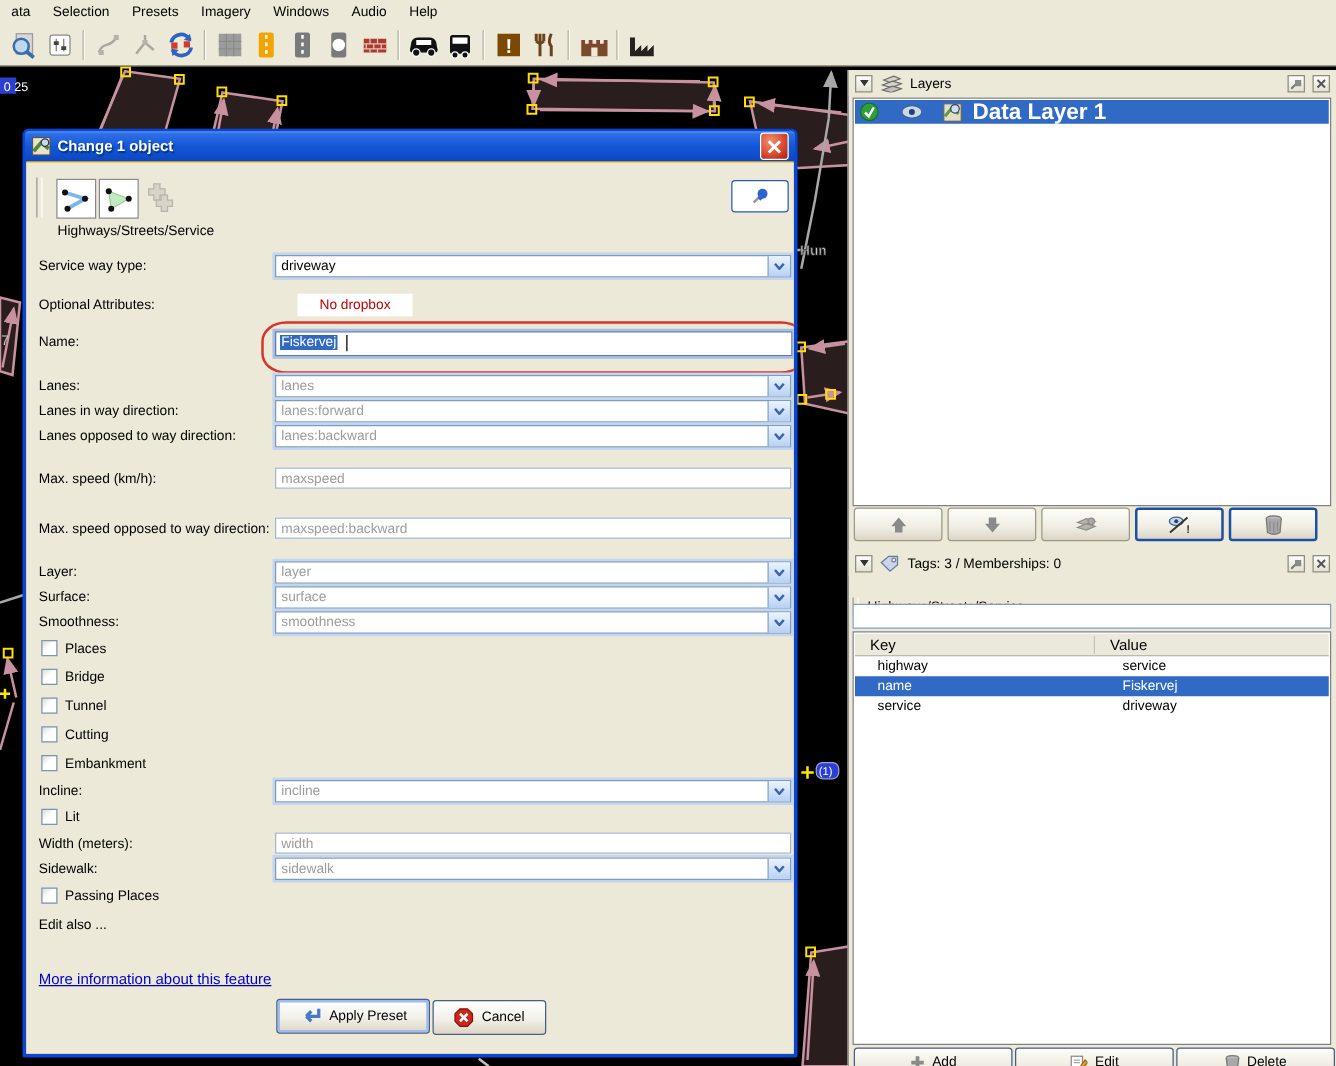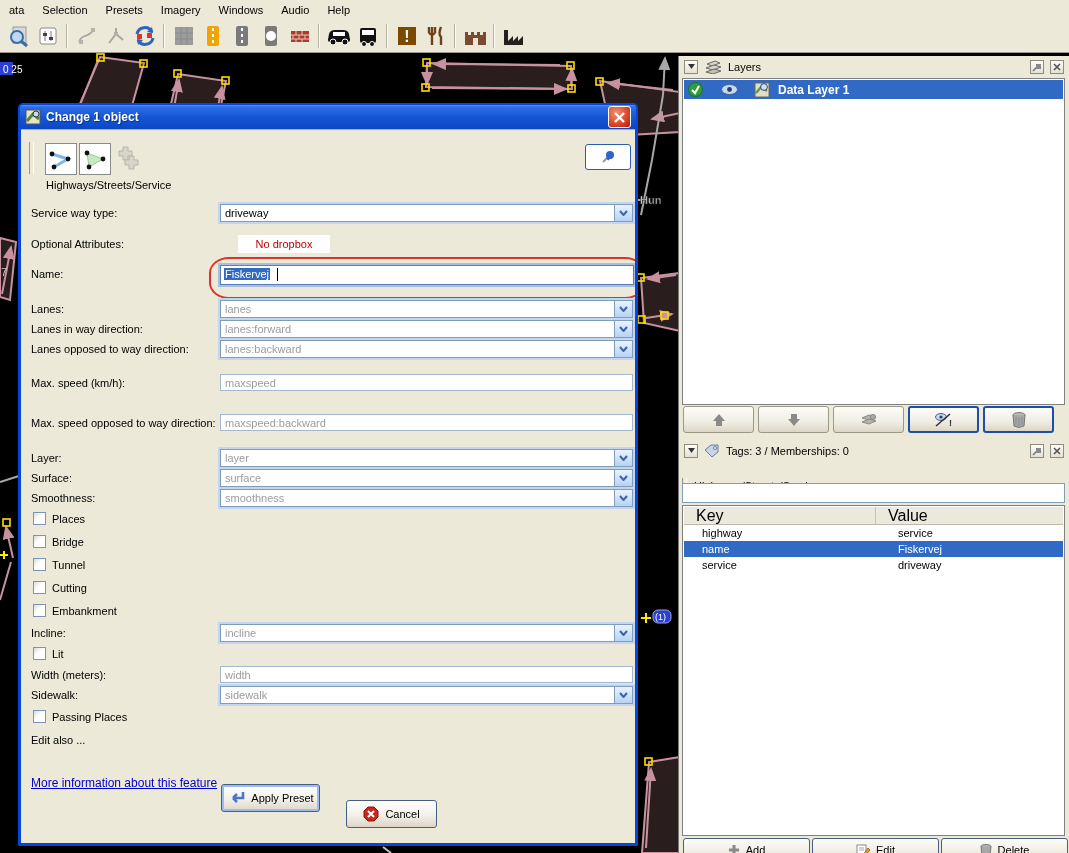--- a/index.html
+++ b/index.html
@@ -66,27 +66,27 @@
 
   
   #right-col{left:678px;top:56px;width:391px;height:797px;background:#ECE9D8;border-left:1px solid #7a7a7a;z-index:10;box-sizing:border-box}
   .pnl-header{position:absolute;left:0;right:0;height:21px;background:#ECE9D8;display:flex;align-items:center;gap:6px;padding:0 5px}
   .pnl-title{font-size:11px;color:#000;white-space:nowrap}
   .mini{width:14px;height:14px;border:1px solid #8F8C7F;background:linear-gradient(180deg,#FDFDFB,#E4E1D2);
         display:flex;align-items:center;justify-content:center;box-sizing:border-box}
   .sunken{background:#fff;border:1px solid #808080;box-sizing:border-box}
 
   #layer-row-sel{position:absolute;left:1px;right:1px;top:1px;height:19px;background:#316AC5;display:flex;align-items:center;gap:8px;padding-left:4px}
-  #layer-row-sel .lname{color:#fff;font-weight:bold;font-size:12px}
+  #layer-row-sel .lname{color:#fff;font-weight:bold;font-size:18px}
 
   .pbtn{position:absolute;height:27px;background:linear-gradient(180deg,#FDFCF8,#EFEDE3 60%,#DCD5C6);
         border:1px solid #9B9885;border-radius:3px;display:flex;align-items:center;justify-content:center;box-sizing:border-box}
   .pbtn.bluebrd{border:2px solid #1D4FA4}
 
-  .tag-hdr-cell{font-size:16px;color:#000}
+  .tag-hdr-cell{font-size:12px;color:#000}
   .tagrow{position:absolute;left:1px;right:1px;height:16px;font-size:11px;display:flex;align-items:center}
   .tagrow .k{width:192px;padding-left:18px;border-right:1px solid transparent;white-space:nowrap;overflow:hidden}
   .tagrow .v{flex:1;padding-left:3px;white-space:nowrap;overflow:hidden}
   .tagrow.sel{background:#316AC5;color:#fff}
 
   .botbtn{position:absolute;top:782px;height:24px;width:127px;background:linear-gradient(180deg,#FDFCF8,#EFEDE3 60%,#DCD5C6);
         border:1px solid #4A5E84;border-radius:3px;display:flex;align-items:center;justify-content:center;gap:6px;font-size:11px;box-sizing:border-box}
 </style>
 </head>
 <body>
@@ -524,21 +524,21 @@
 
       <label class="cb" style="left:12px;top:580px">
         <span class="cbbox"></span>
         <span>Passing Places</span>
       </label>
 
       <span class="flabel" style="left:10px;top:604px">Edit also ...</span>
 
       <span class="abs link" style="left:10px;top:646px">More information about this feature</span>
 
-      <div class="abs xpbtn focus" style="left:200px;top:654px;width:99px;height:28px">
+      <div class="abs xpbtn focus" style="left:200px;top:669px;width:123px;height:28px">
         <svg width="18" height="14">
             <path d="M16,1 v6 h-10 M6,7 l4,-4 M6,7 l4,4" stroke="#4A78C8" stroke-width="2.6" fill="none"></path>
           </svg>
         <span>Apply Preset</span>
       </div>
       <div class="abs xpbtn" style="left:325px;top:670px;width:91px;height:28px">
         <svg width="16" height="16">
             <polygon points="5,1 11,1 15,5 15,11 11,15 5,15 1,11 1,5" fill="#C8281C" stroke="#8E1208"></polygon>
             <path d="M5,5 L11,11 M11,5 L5,11" stroke="#fff" stroke-width="2"></path>
           </svg>

